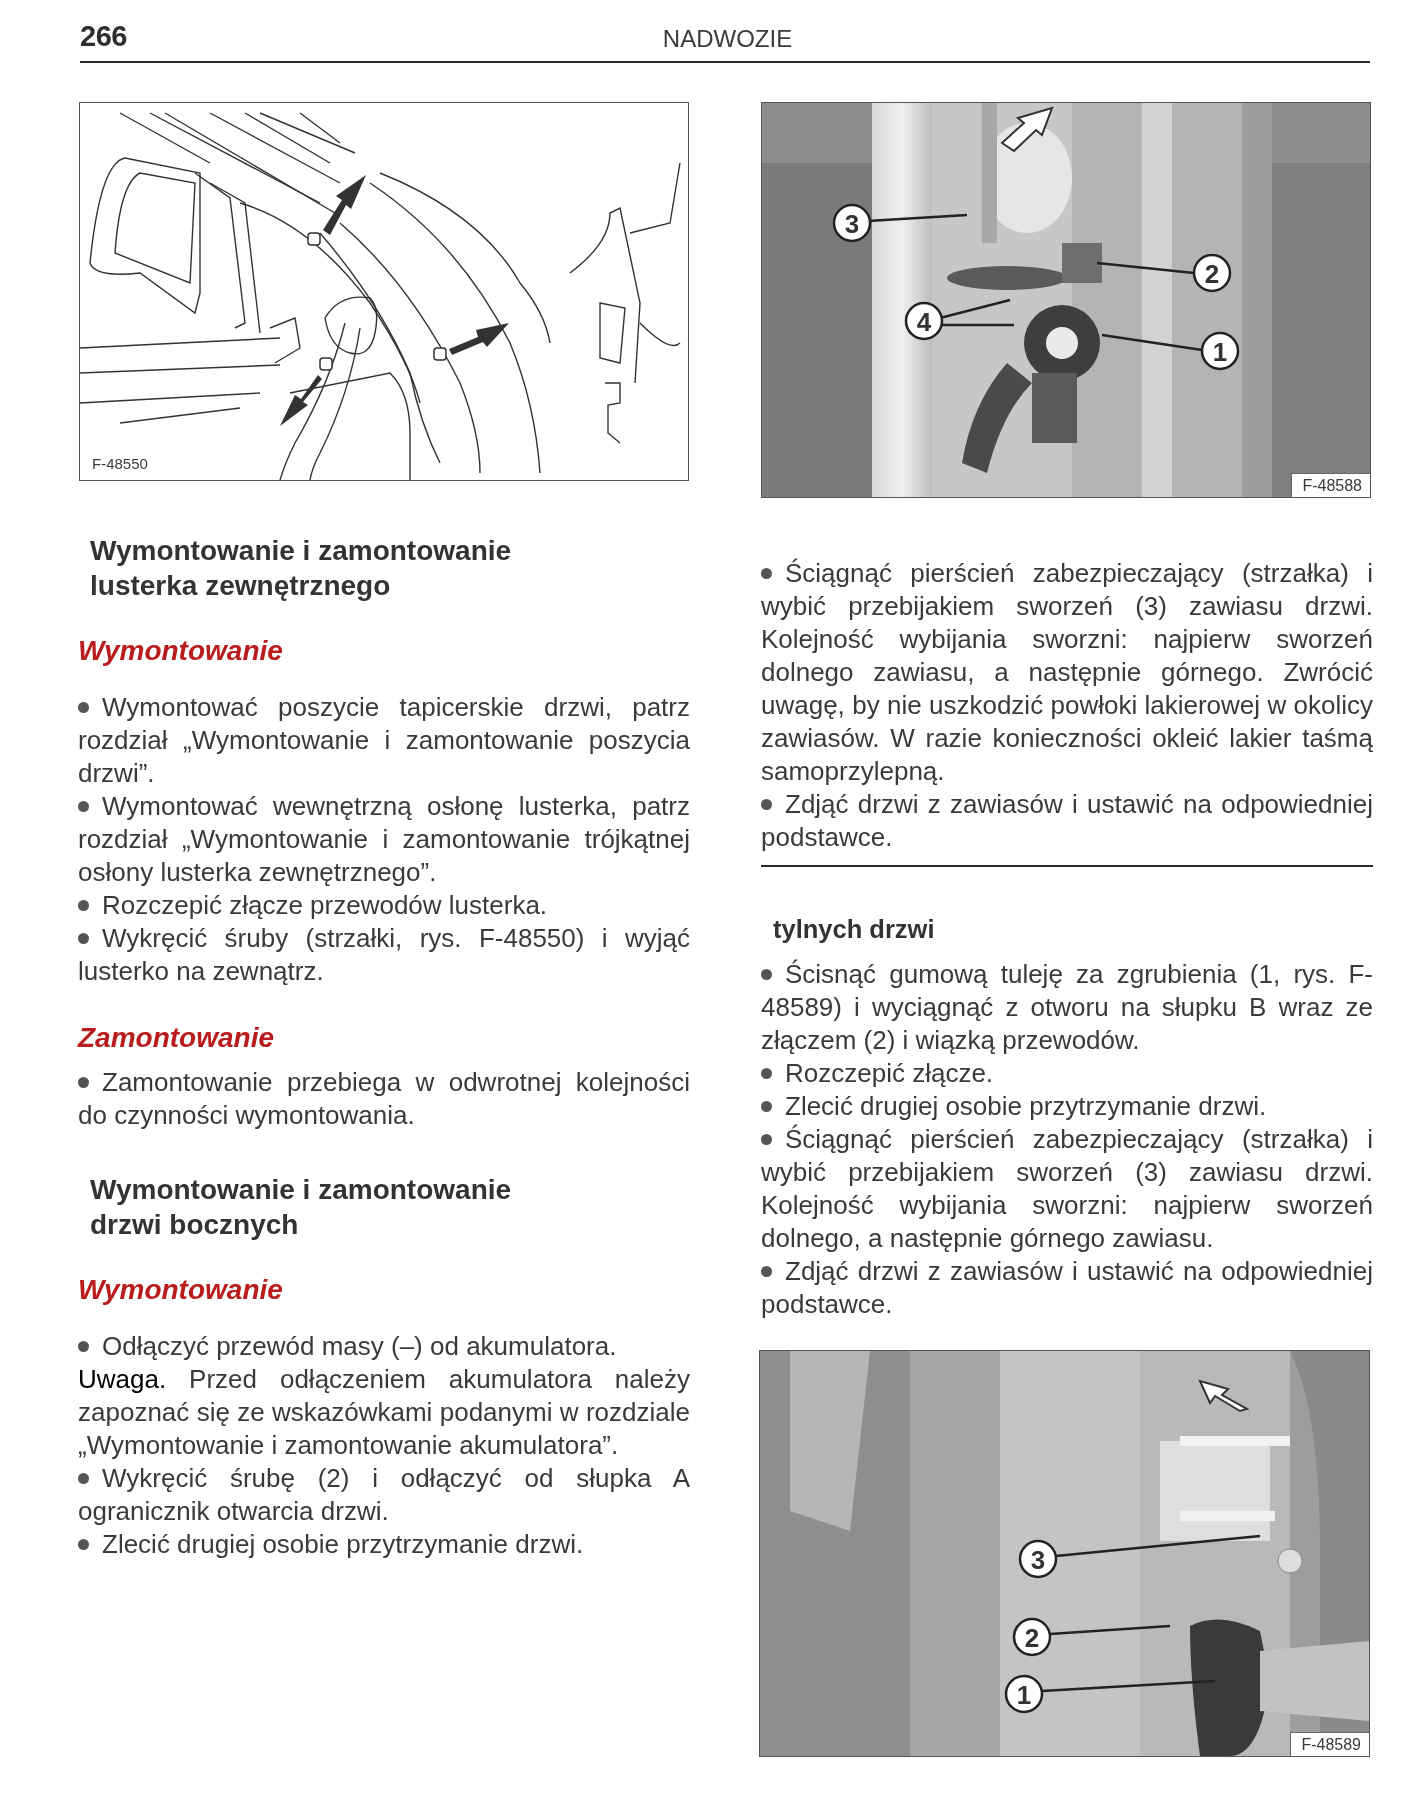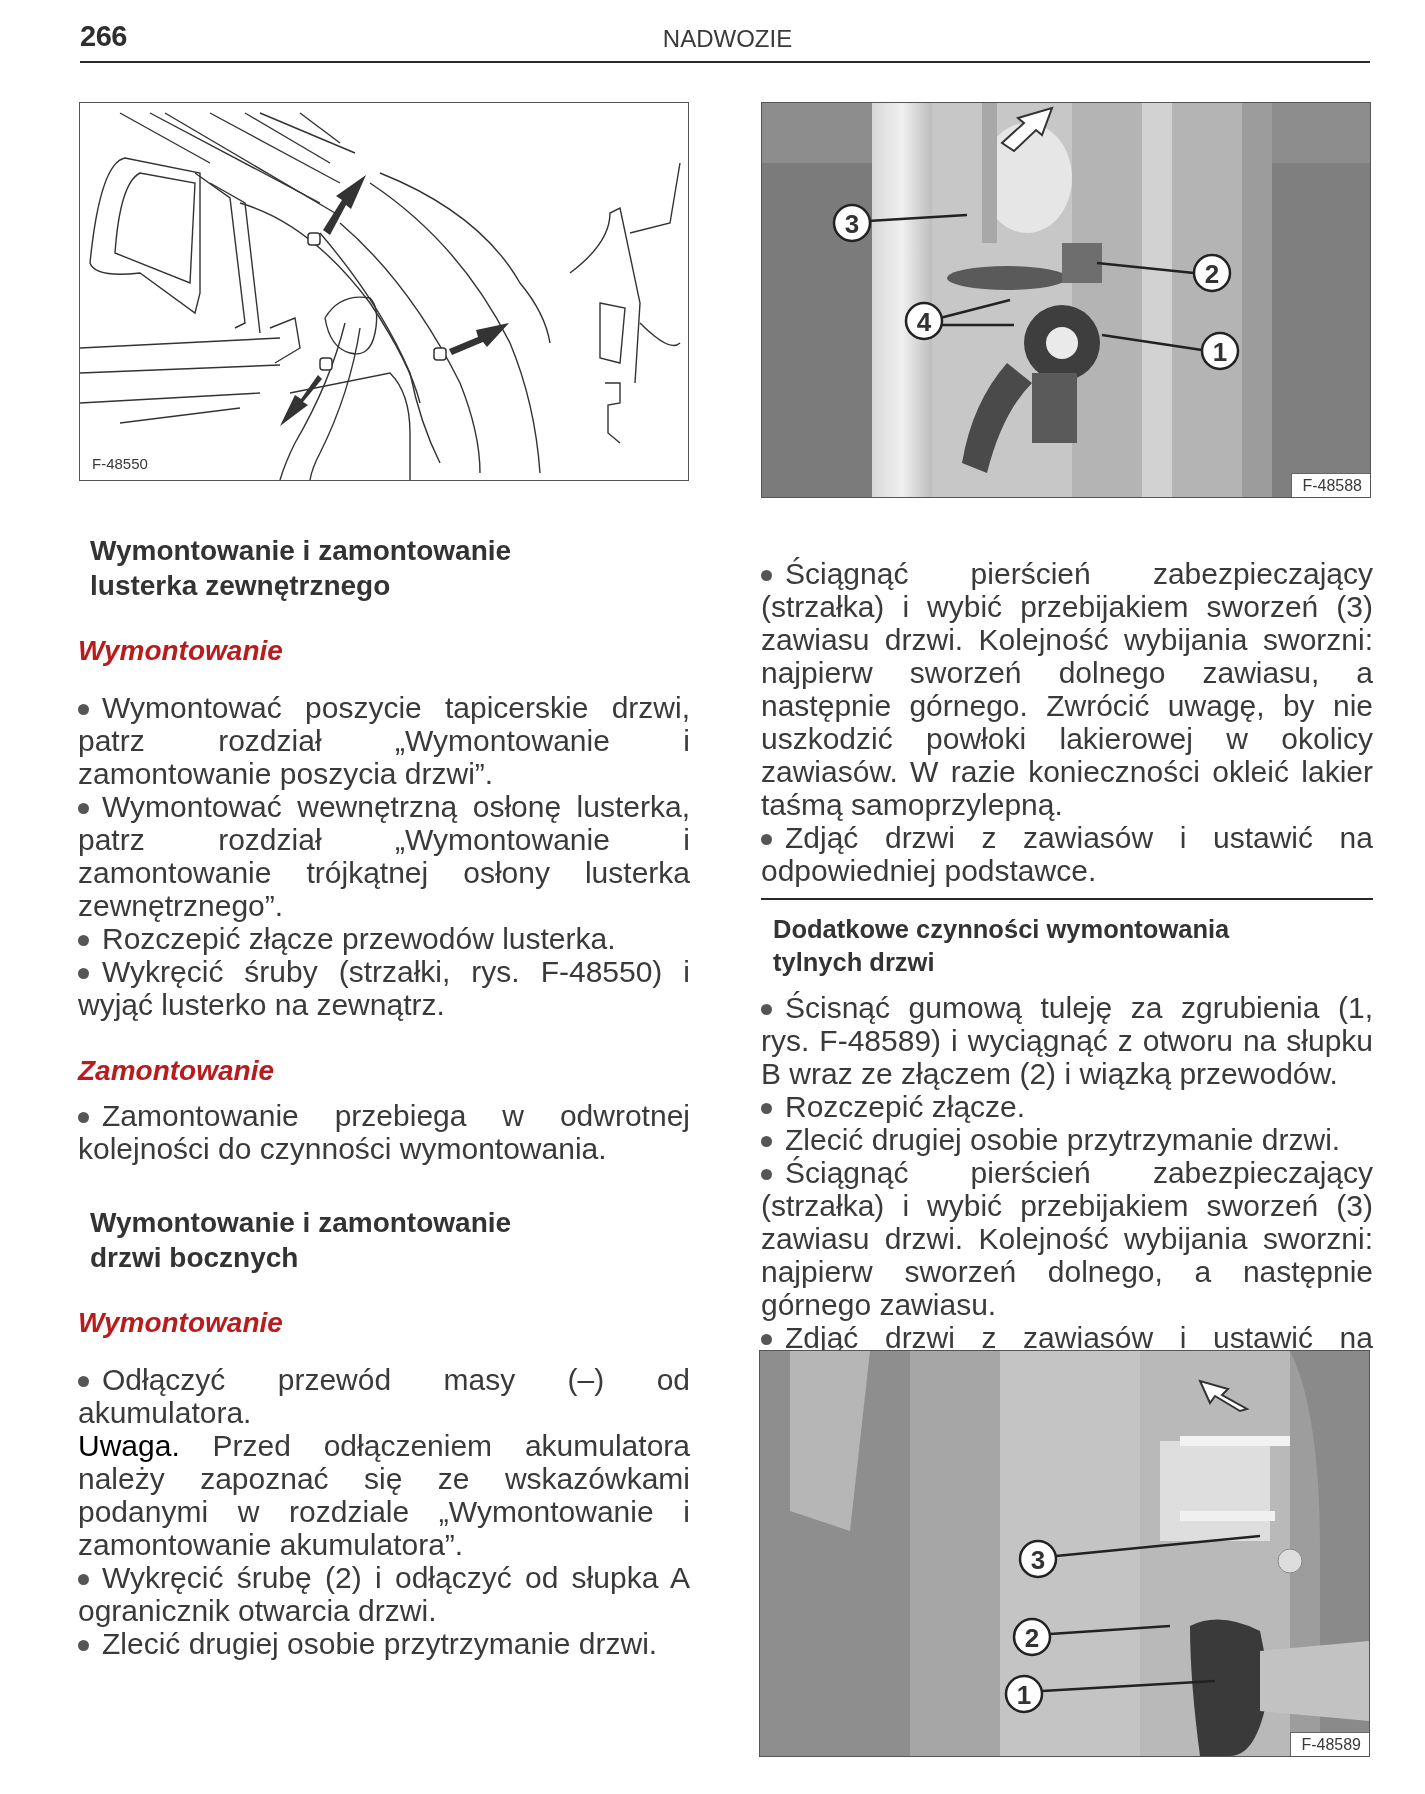--- a/index.html
+++ b/index.html
@@ -15,21 +15,21 @@
   .fig-label { position: absolute; font-size: 15px; color: #3a3a3a; }
   .fig-label.boxed { background: #fff; border-left: 1px solid #666; border-top: 1px solid #666; padding: 3px 8px 2px 10px; right: 0; bottom: 0; font-size: 16px; }
 
   .col { position: absolute; width: 612px; }
   .col-left { left: 78px; top: 521px; }
   .col-right { left: 761px; top: 557px; }
 
   h2.section { margin: 12px; font-size: 28px; font-weight: bold; line-height: 35px; color: #333; }
   h3.sub { margin: 0; font-size: 28px; font-weight: bold; font-style: italic; line-height: 36px; color: #b91c1c; }
   h2.small { font-size: 25.5px; line-height: 33px; }
-  p.item { margin: 0; font-size: 30px; line-height: 33px; text-align: justify; color: #3a3a3a; }
+  p.item { margin: 0; font-size: 26px; line-height: 33px; text-align: justify; color: #3a3a3a; }
   p.item .bullet { display: inline-block; width: 11px; height: 11px; border-radius: 50%; background: #555; margin-right: 13px; vertical-align: 3px; }
   .note-strong { font-weight: normal; color: #000000; }
   .divider { height: 2px; background: #2a2a2a; margin: 11px 0 13px 0; }
 </style>
 </head>
 <body>
 
 <div class="page-number">266</div>
 <div class="running-head">NADWOZIE</div>
 <div class="header-rule"></div>
@@ -161,21 +161,21 @@
     <p class="item"><span class="bullet"></span><span>Wykręcić śrubę (2) i odłączyć od słupka A ogranicznik otwarcia drzwi.</span></p>
     <p class="item"><span class="bullet"></span><span>Zlecić drugiej osobie przytrzymanie drzwi.</span></p>
   </div>
 </div>
 
 <div class="col col-right">
   <p class="item"><span class="bullet"></span><span>Ściągnąć pierścień zabezpieczający (strzałka) i wybić przebijakiem sworzeń (3) zawiasu drzwi. Kolejność wybijania sworzni: najpierw sworzeń dolnego zawiasu, a następnie górnego. Zwrócić uwagę, by nie uszkodzić powłoki lakierowej w okolicy zawiasów. W razie konieczności okleić lakier taśmą samoprzylepną.</span></p>
   <p class="item"><span class="bullet"></span><span>Zdjąć drzwi z zawiasów i ustawić na odpowiedniej podstawce.</span></p>
   <div class="divider"></div>
   <h2 class="section small">
-    <span>Dodatkowe czynności wymontowania</span><br>
+    <br>
     <span>tylnych drzwi</span>
   </h2>
   <div style="margin-top:4px;">
     <p class="item"><span class="bullet"></span><span>Ścisnąć gumową tuleję za zgrubienia (1, rys. F-48589) i wyciągnąć z otworu na słupku B wraz ze złączem (2) i wiązką przewodów.</span></p>
     <p class="item"><span class="bullet"></span><span>Rozczepić złącze.</span></p>
     <p class="item"><span class="bullet"></span><span>Zlecić drugiej osobie przytrzymanie drzwi.</span></p>
     <p class="item"><span class="bullet"></span><span>Ściągnąć pierścień zabezpieczający (strzałka) i wybić przebijakiem sworzeń (3) zawiasu drzwi. Kolejność wybijania sworzni: najpierw sworzeń dolnego, a następnie górnego zawiasu.</span></p>
     <p class="item"><span class="bullet"></span><span>Zdjąć drzwi z zawiasów i ustawić na odpowiedniej podstawce.</span></p>
   </div>
 </div>

